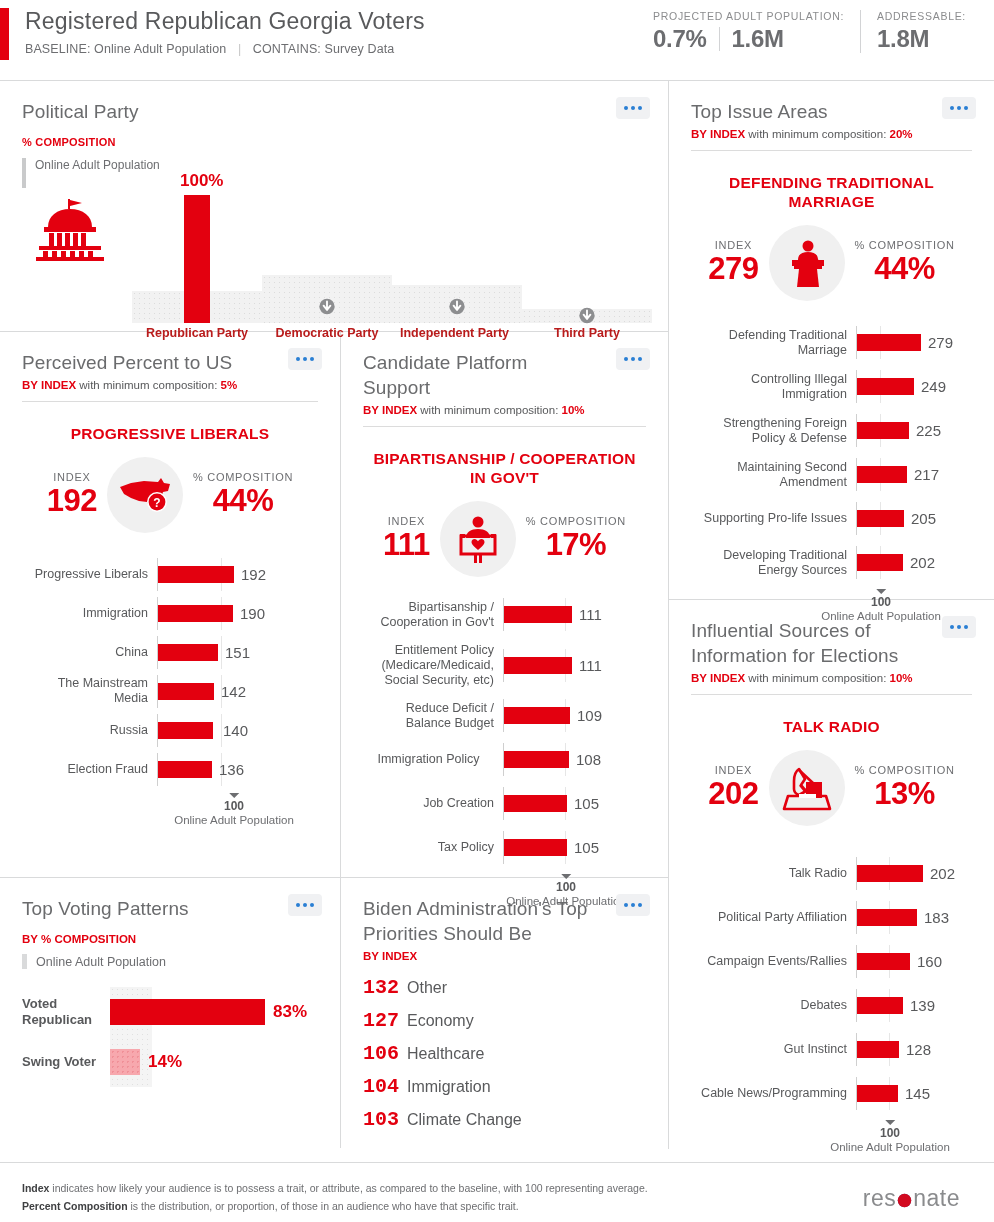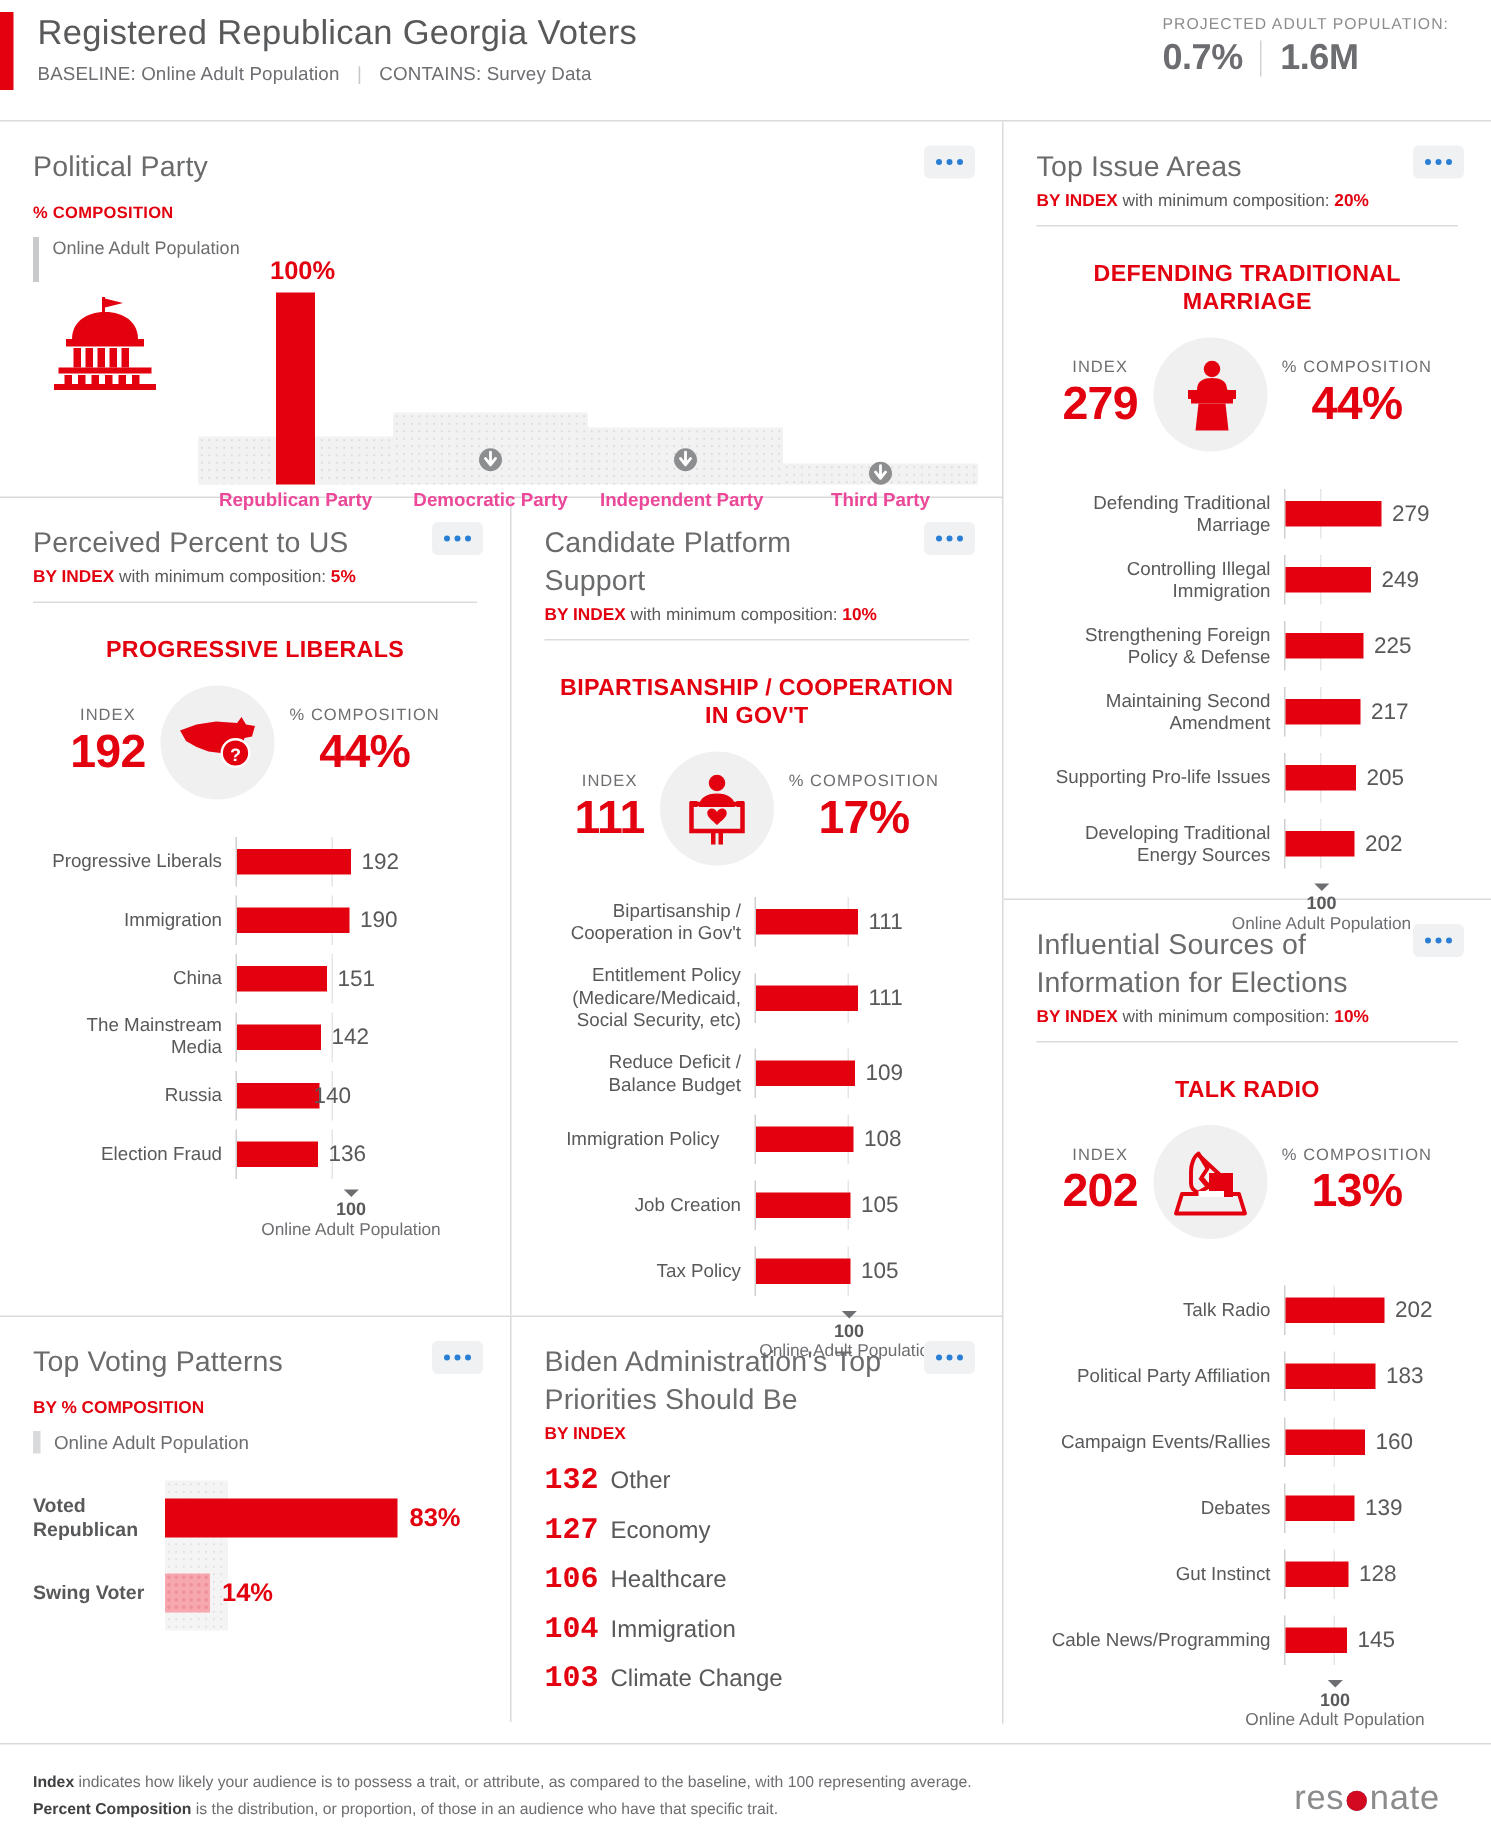--- a/index.html
+++ b/index.html
@@ -93,21 +93,21 @@
   }
   .pp-bars { position: absolute; left: 0; right: 0; bottom: 0; height: 140px; }
   .pp-bar { position: absolute; bottom: 0; width: 26px; background: #e3000f; }
   .pp-barlabel {
     position: absolute; font-size: 17px; font-weight: 700; color: #e3000f;
     white-space: nowrap;
   }
   .pp-xlabels { position: absolute; left: 0; right: 0; bottom: 5px; height: 42px; }
   .pp-xlabel {
     position: absolute; text-align: center; font-size: 12.5px; font-weight: 700;
-    color: #ec4899; line-height: 16px;
+    color: #b91c1c; line-height: 16px;
   }
   .pp-capitol { position: absolute; left: 34px; bottom: 66px; }
 
   
   .feature-title {
     text-align: center; color: #e3000f; font-weight: 700;
     font-size: 15.5px; line-height: 19px; letter-spacing: .2px;
     margin: 22px 4px 0 4px; text-transform: uppercase;
   }
   .feature-row {
@@ -220,20 +220,26 @@
         <span>CONTAINS: Survey Data</span>
       </div>
     </div>
     <div class="header-right">
       <div class="hstat">
         <div class="hstat-label">PROJECTED ADULT POPULATION:</div>
         <div class="hstat-values">
           <div class="hstat-value">0.7%</div>
           <div class="hstat-vdiv"></div>
           <div class="hstat-value">1.6M</div>
+        </div>
+      </div>
+      <div class="hstat divider">
+        <div class="hstat-label">ADDRESSABLE:</div>
+        <div class="hstat-values">
+          <div class="hstat-value">1.8M</div>
         </div>
       </div>
     </div>
   </div>
 
   <div class="hr-full"></div>
 
   <div class="row" style="height:1068px;">
 
     <div class="col-left">
@@ -385,21 +391,21 @@
                 <div class="ibar" style="width:56px;"></div>
                 <div class="ivalue" style="left:64px;">142</div>
               </div>
             </div>
             <div class="irow" style="height:30px;">
               <div class="ilabel" style="width:135px;">Russia</div>
               <div class="itrack">
                 <div class="iaxis"></div>
                 <div class="iguide" style="left:40%;"></div>
                 <div class="ibar" style="width:55px;"></div>
-                <div class="ivalue" style="left:52px;">140</div>
+                <div class="ivalue" style="left:66px;">140</div>
               </div>
             </div>
             <div class="irow" style="height:30px;">
               <div class="ilabel" style="width:135px;">Election Fraud</div>
               <div class="itrack">
                 <div class="iaxis"></div>
                 <div class="iguide" style="left:40%;"></div>
                 <div class="ibar" style="width:54px;"></div>
                 <div class="ivalue" style="left:62px;">136</div>
               </div>

